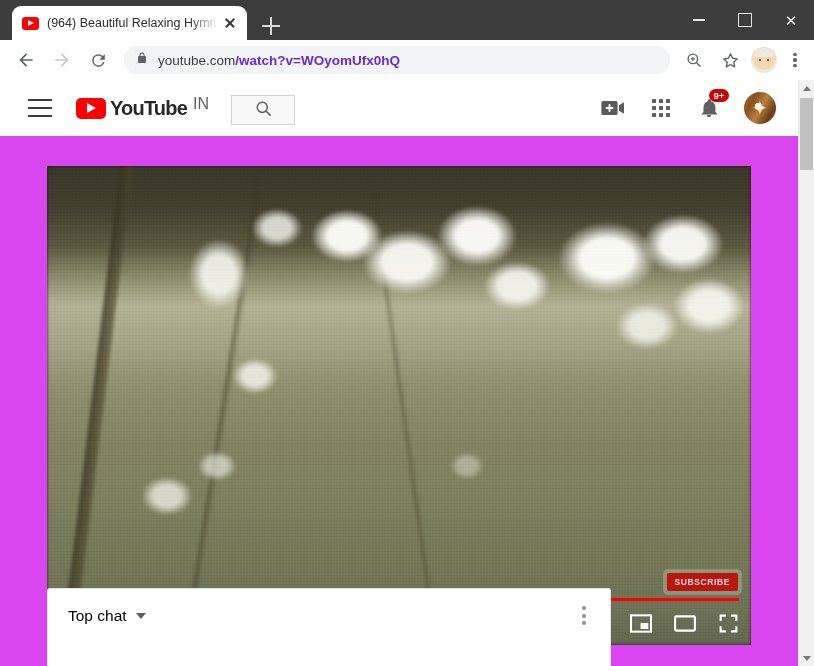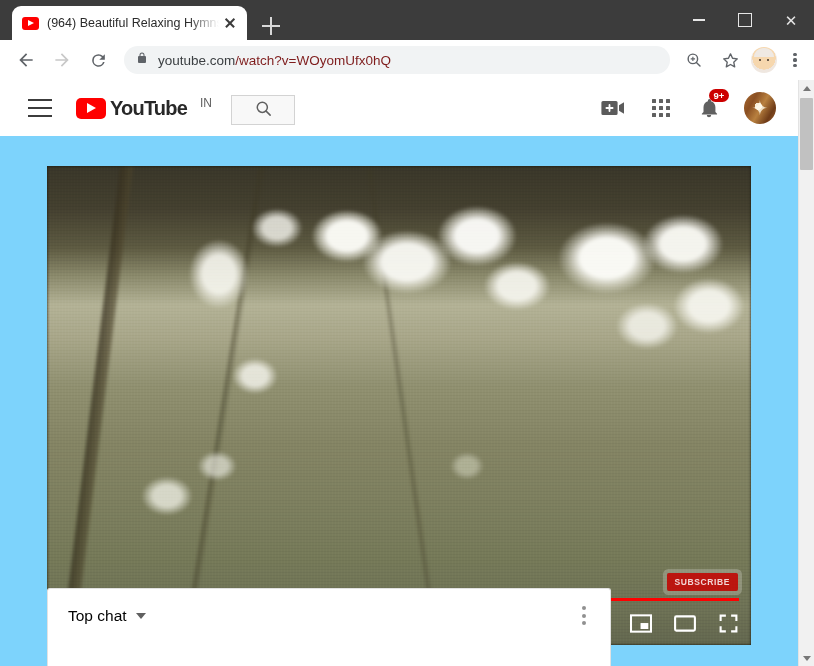--- a/index.html
+++ b/index.html
@@ -120,21 +120,21 @@
     display: flex; align-items: center;
     padding: 0 12px;
     min-width: 0;
   }
   .lock { flex: 0 0 auto; margin-right: 10px; }
   .url-text {
     font-size: 13.5px; color: #3c4043;
     white-space: nowrap; overflow: hidden;
     flex: 1 1 auto;
   }
-  .url-text .dim { color: #7f1d1d; }
+  .url-text .dim { color: #6d28d9; font-weight: bold; }
   .omni-right { display: flex; align-items: center; flex: 0 0 auto; padding-right: 4px; }
   .avatar-chrome {
     width: 26px; height: 26px; border-radius: 50%;
     background: radial-gradient(circle at 50% 42%, #f6d7ae 0 58%, #efe7e0 59% 100%);
     position: relative; overflow: hidden;
     margin: 0 3px;
   }
   .avatar-chrome::before {
     content: ""; position: absolute; left: 3px; top: 1px;
     width: 20px; height: 9px; border-radius: 10px 10px 0 0;
@@ -151,21 +151,21 @@
     width: 30px; height: 30px;
     display: flex; flex-direction: column; align-items: center; justify-content: center;
     gap: 2.6px; flex: 0 0 auto;
   }
   .kebab i { width: 3.2px; height: 3.2px; border-radius: 50%; background: #5f6368; display: block; }
 
   
   .viewport {
     position: absolute; left: 0; top: 80px;
     width: 814px; height: 586px;
-    background: #7dd3fc;
+    background: #d946ef;
     overflow: hidden;
   }
 
   
   .yt-header {
     position: absolute; left: 0; top: 0;
     width: 798px; height: 56px;
     background: #ffffff;
     display: flex; align-items: center;
   }
@@ -193,22 +193,22 @@
     position: absolute; left: 11px; top: 5.5px;
     border-left: 9px solid #ffffff;
     border-top: 5px solid transparent;
     border-bottom: 5px solid transparent;
   }
   .yt-word {
     font-size: 20px; font-weight: bold; color: #282828;
     letter-spacing: -0.8px; line-height: 21px;
   }
   .yt-country {
-    font-size: 12px; color: #606060;
-    line-height: 11px; margin-left: 13px;
+    font-size: 16px; color: #606060;
+    line-height: 11px; margin-left: 6px;
   }
 
   .searchwrap {
     position: absolute; left: 231px; top: 15px;
     width: 251px; height: 30px;
     display: flex;
   }
   .searchbox {
     flex: 1 1 auto;
     border: 1px solid #cccccc;

